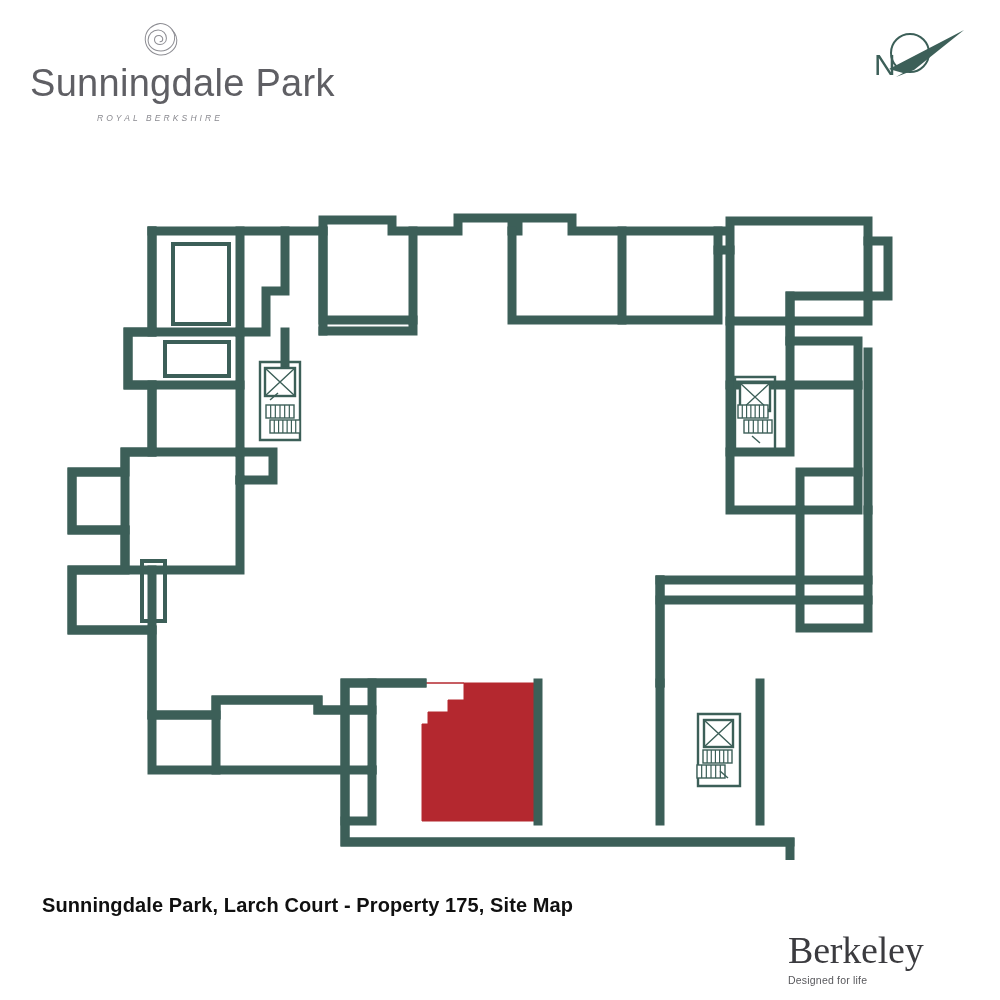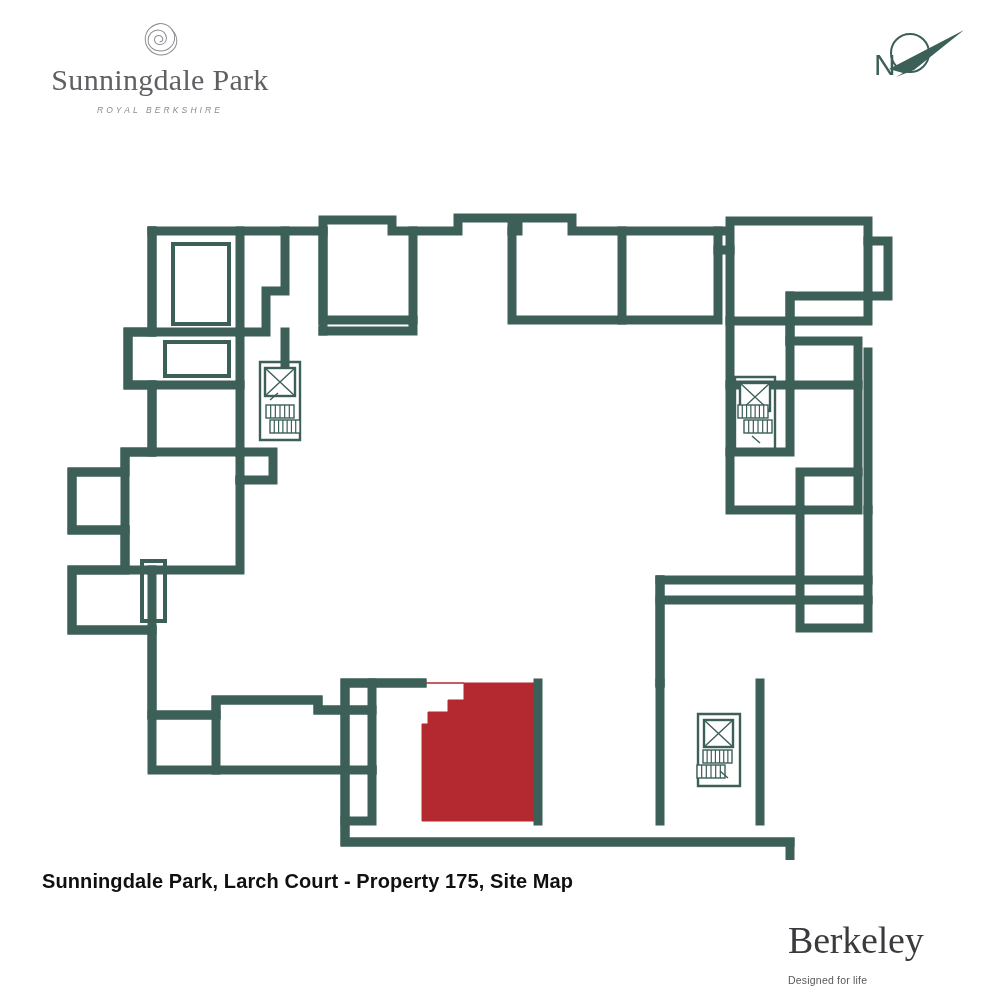--- a/index.html
+++ b/index.html
@@ -33,22 +33,22 @@
     text-align: center;
     color: #6e6e72;
   }
   #brand-logo .rose {
     display: block;
     margin: 0 auto 2px auto;
     width: 44px;
     height: 44px;
   }
   #brand-logo .wordmark {
-    font-family: Liberation Serif, serif;
-    font-size: 30px;
+    font-family: Liberation Sans, sans-serif;
+    font-size: 38px;
     letter-spacing: 0.3px;
     color: #5f5f64;
     line-height: 1.05;
     white-space: nowrap;
   }
   #brand-logo .subwordmark {
     margin-top: 9px;
     font-family: "Liberation Sans", sans-serif;
     font-size: 8.5px;
     letter-spacing: 3.1px;
@@ -84,21 +84,21 @@
     top: 100px;
     width: 1000px;
     height: 760px;
   }
   #site-plan svg { display: block; }
 
   
   #caption {
     position: absolute;
     left: 42px;
-    top: 870px;
+    top: 894px;
     font-family: "Liberation Sans", sans-serif;
     font-size: 20px;
     font-weight: bold;
     color: #101010;
     letter-spacing: 0.1px;
     white-space: nowrap;
   }
 
   
   #developer-logo {
@@ -112,21 +112,21 @@
     font-family: "Liberation Serif", serif;
     font-size: 38px;
     color: #3b3b3f;
     line-height: 1;
     letter-spacing: -0.2px;
   }
   #developer-logo .dev-tagline {
     font-family: "Liberation Sans", sans-serif;
     font-size: 10.5px;
     color: #58585c;
-    margin-top: 15px;
+    margin-top: 5px;
     letter-spacing: 0.2px;
   }
 </style>
 </head>
 <body>
 
 <div id="page">
 
   <div id="brand-logo">
     <svg class="rose" viewBox="0 0 48 48" fill="none" stroke="#8d8d93" stroke-width="1.1" stroke-linecap="round">

